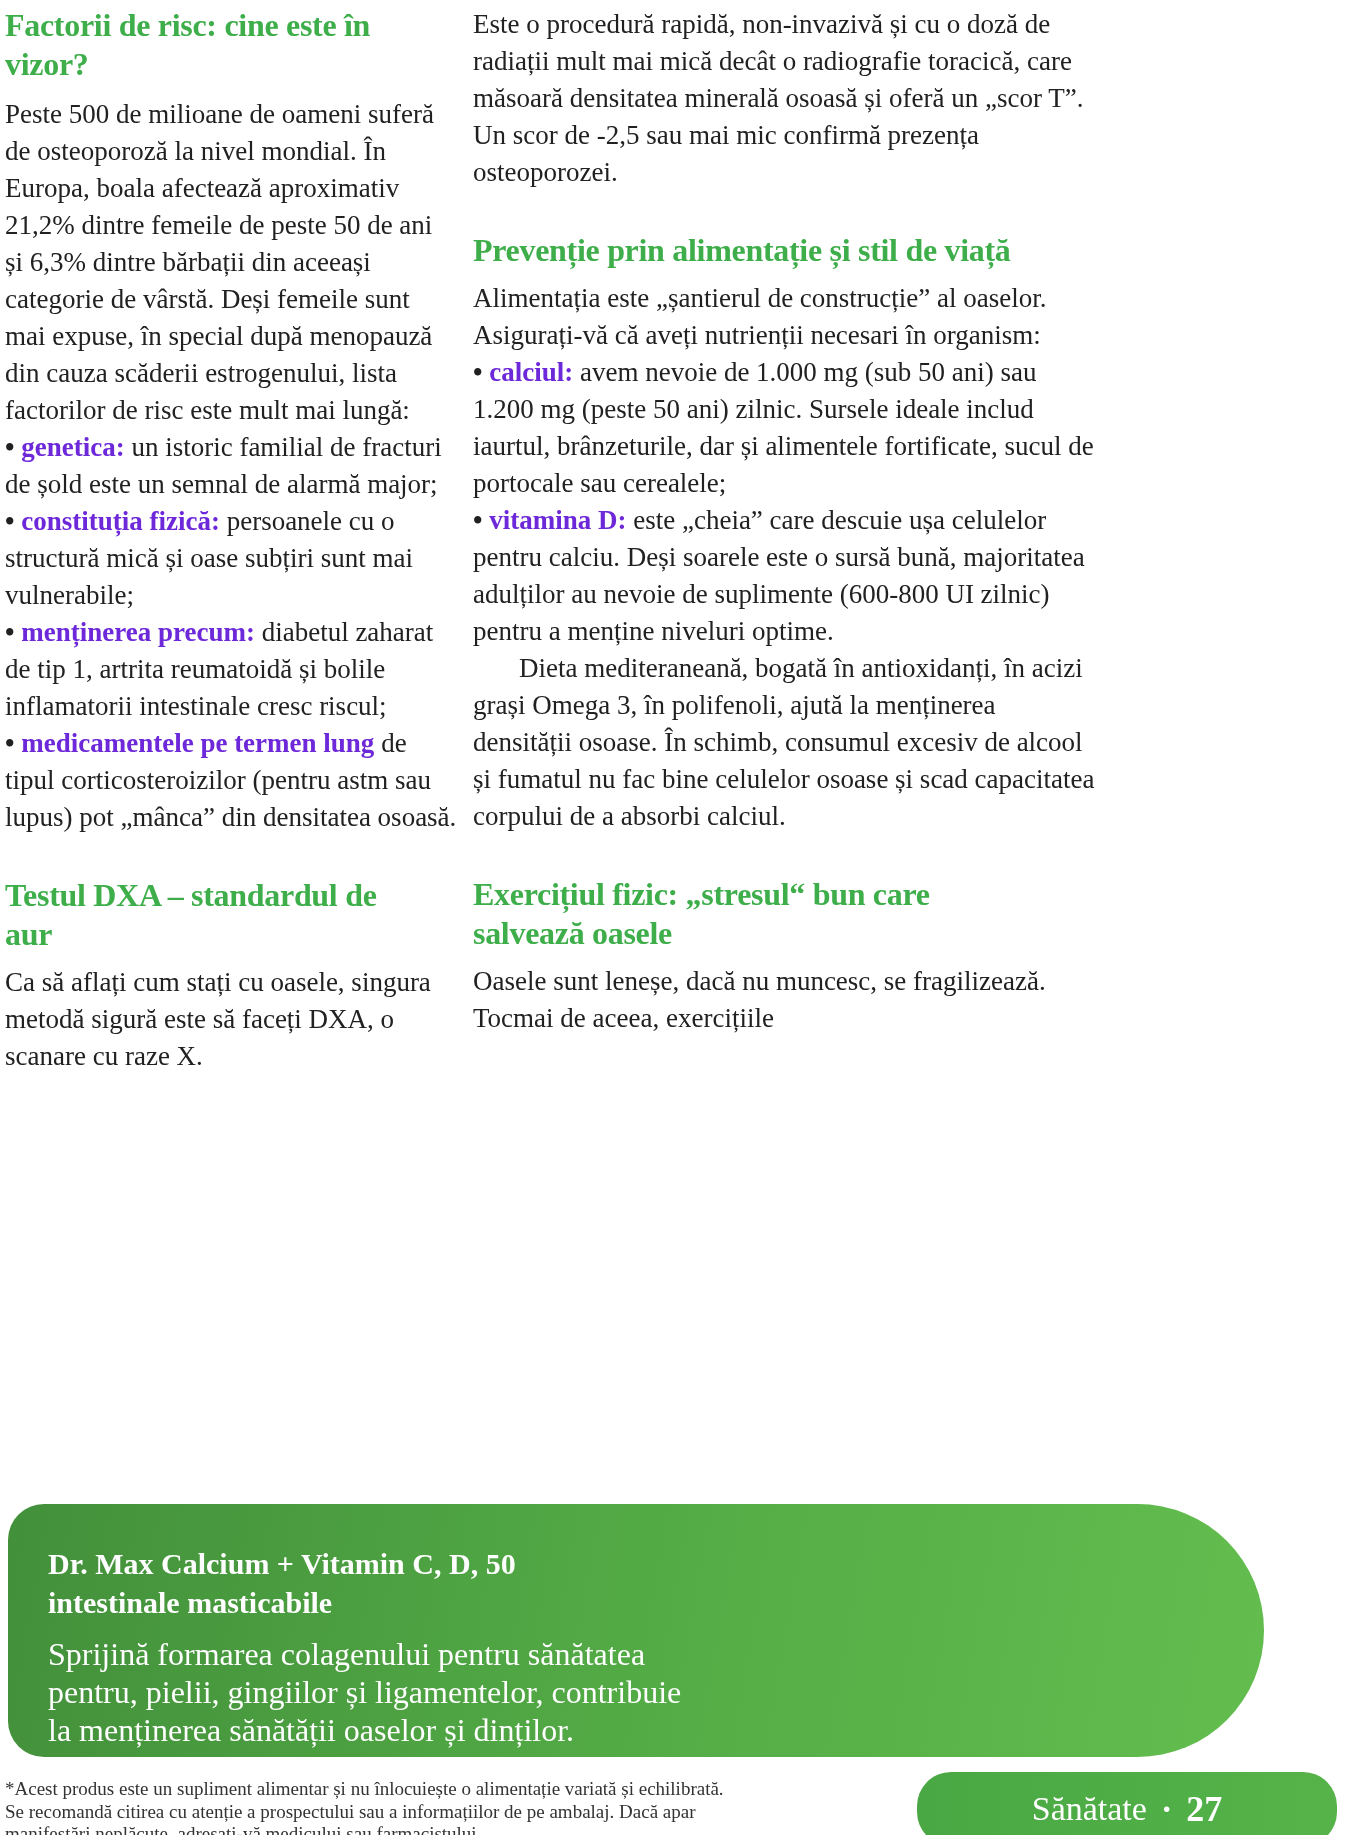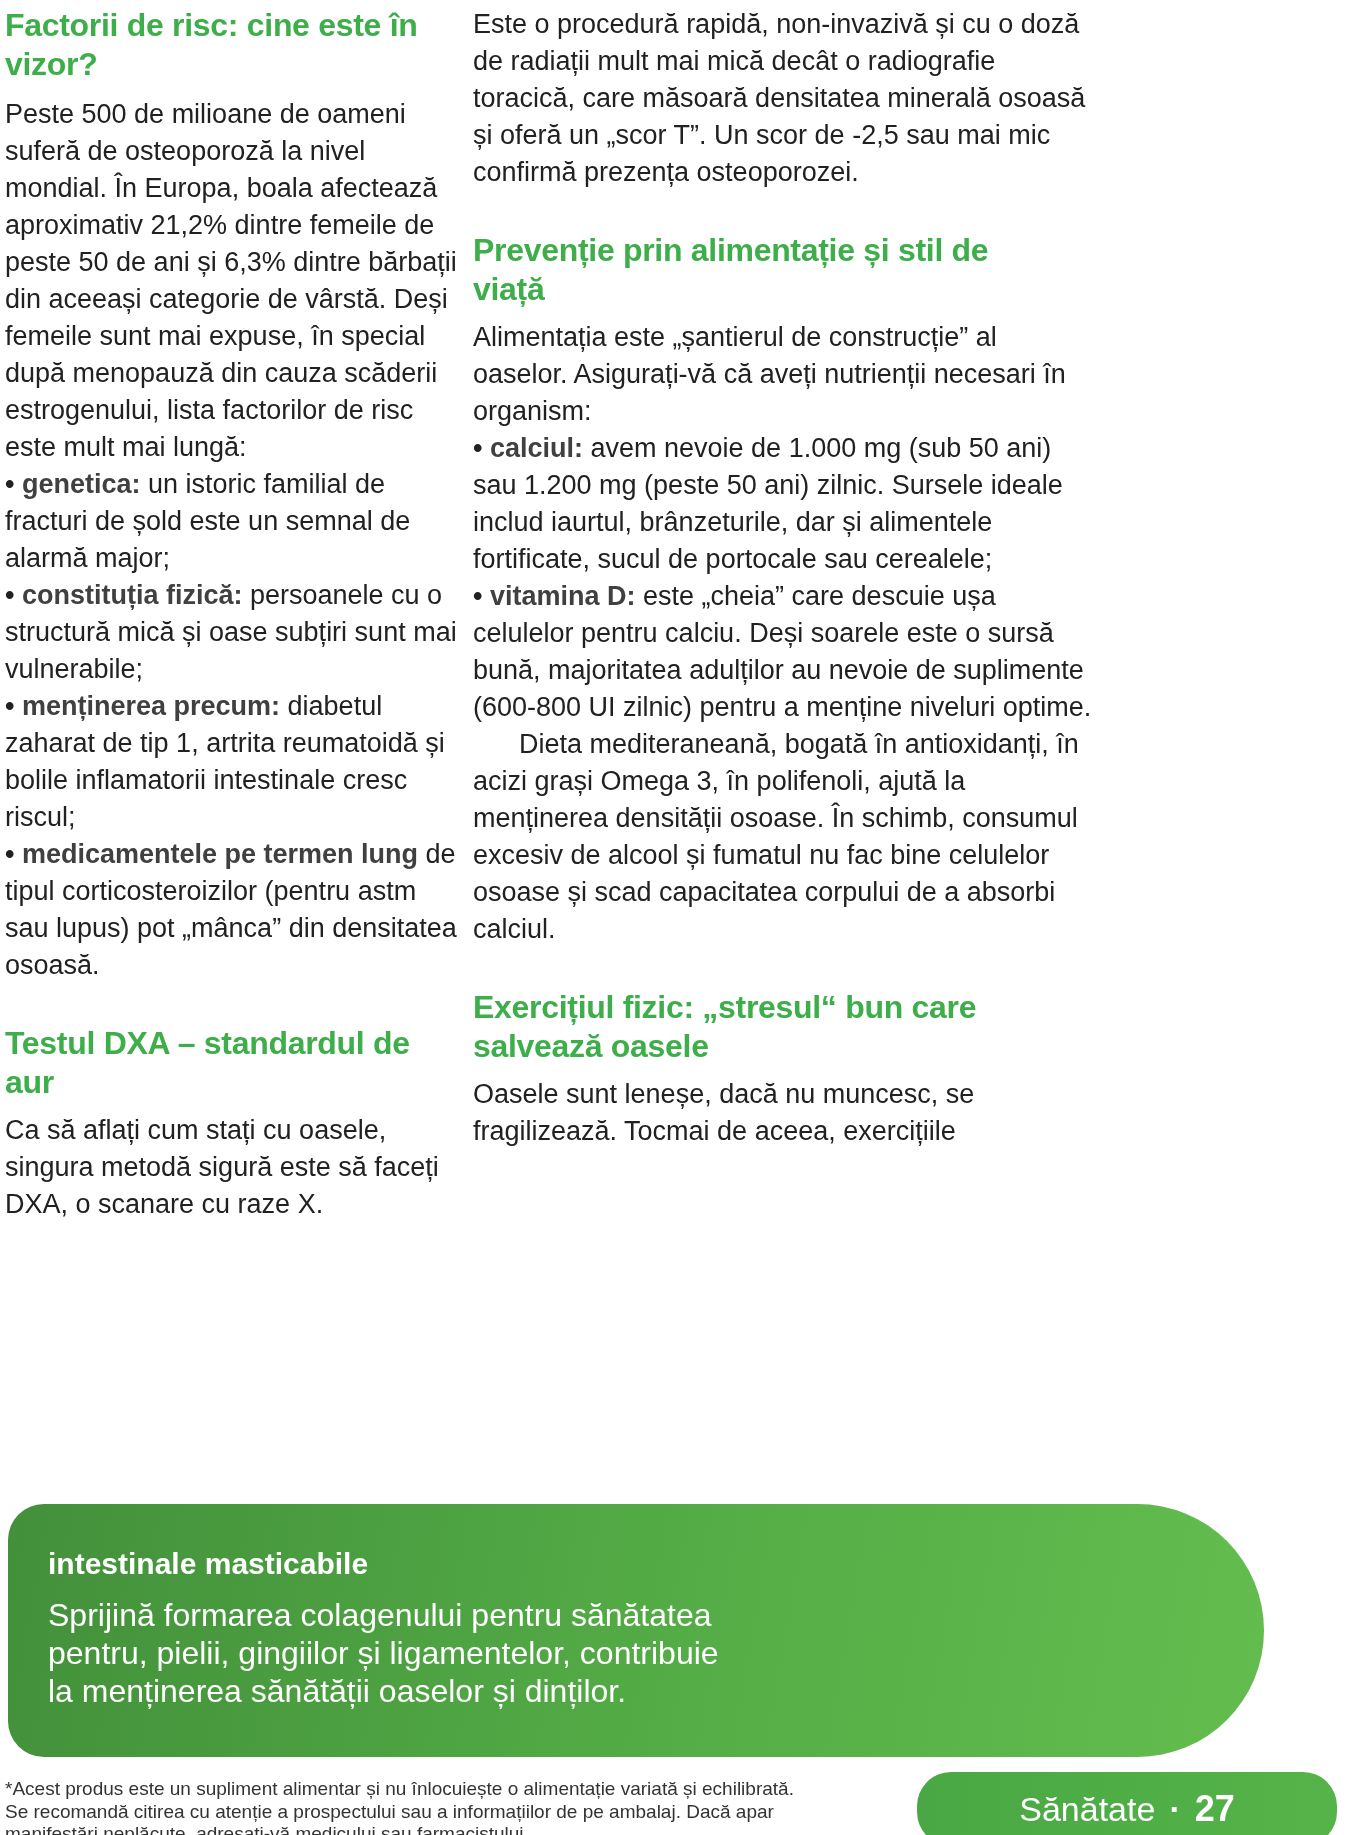--- a/index.html
+++ b/index.html
@@ -1,39 +1,39 @@
 <!DOCTYPE html>
 <html lang="ro"><head>
 <meta charset="utf-8">
 <style>
   * { margin:0; padding:0; box-sizing:border-box; }
   html,body { background:#ffffff; }
   .page {
     position:relative; width:1347px; height:1835px;
     background:#ffffff; overflow:hidden;
-    font-family:Liberation Sans, sans-serif;
+    font-family:Liberation Serif, serif;
     color:#1f1f1f;
   }
   
   .col { position:absolute; top:6px; }
   .col-left  { left:5px;   width:452px; }
   .col-right { left:473px; width:622px; }
   .col p { font-size:27px; line-height:37px; font-weight:400; color:#212121; }
   .col p + p { margin-top:0; }
   h1.green, h2.green {
     color:#3dae49; font-weight:800; font-size:32px; line-height:39px;
     letter-spacing:-0.3px;
   }
   h1.green { max-width:460px; margin-bottom:12px; }
   h2.green { margin:40px 0 10px 0; }
   .h2-dxa { max-width:420px; }
   .h2-prev, .h2-exer { max-width:560px; }
   p.bullet { position:relative; }
   p.bullet::before { content:"\2022\00a0"; font-weight:800; }
-  p.bullet .b, p .b { font-weight:800; color:#404040; }
+  p.bullet .b, p .b { font-weight:800; color:#6d28d9; }
   p.indent { text-indent:46px; }
 
   
   .banner {
     position:absolute; left:8px; top:1504px; width:1256px; height:253px;
     border-radius:36px 127px 127px 36px;
     background:linear-gradient(100deg,#43903b 0%, #54ad46 55%, #63bd4e 100%);
   }
   .banner-inner { position:absolute; left:40px; top:40px; width:690px; color:#fff; }
   .banner-title div { font-size:30px; line-height:39px; font-weight:800; }
@@ -73,20 +73,21 @@
     <p class="bullet"><span class="b">calciul:</span><span> avem nevoie de 1.000 mg (sub 50 ani) sau 1.200 mg (peste 50 ani) zilnic. Sursele ideale includ iaurtul, brânzeturile, dar și alimentele fortificate, sucul de portocale sau cerealele;</span></p>
     <p class="bullet"><span class="b">vitamina D:</span><span> este „cheia” care descuie ușa celulelor pentru calciu. Deși soarele este o sursă bună, majoritatea adulților au nevoie de suplimente (600-800 UI zilnic) pentru a menține niveluri optime.</span></p>
     <p class="indent">Dieta mediteraneană, bogată în antioxidanți, în acizi grași Omega 3, în polifenoli, ajută la menținerea densității osoase. În schimb, consumul excesiv de alcool și fumatul nu fac bine celulelor osoase și scad capacitatea corpului de a absorbi calciul.</p>
     <h2 class="green h2-exer">Exercițiul fizic: „stresul“ bun care salvează oasele</h2>
     <p>Oasele sunt leneșe, dacă nu muncesc, se fragilizează. Tocmai de aceea, exercițiile</p>
   </div>
 
   <div class="banner">
     <div class="banner-inner">
       <div class="banner-title">
+        <div>Dr. Max Calcium + Vitamin C, D, 50</div>
         <div>intestinale masticabile</div>
       </div>
       <div class="banner-desc">
         <div>Sprijină formarea colagenului pentru sănătatea</div>
         <div>pentru, pielii, gingiilor și ligamentelor, contribuie</div>
         <div>la menținerea sănătății oaselor și dinților.</div>
       </div>
     </div>
 
   </div>

